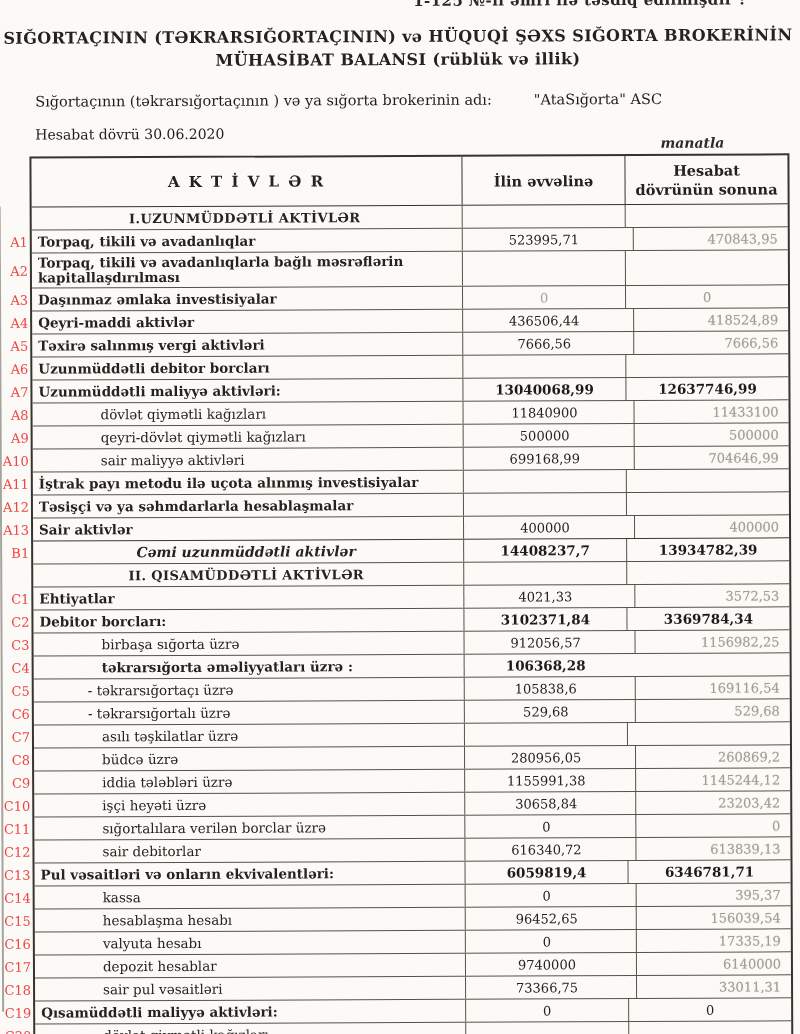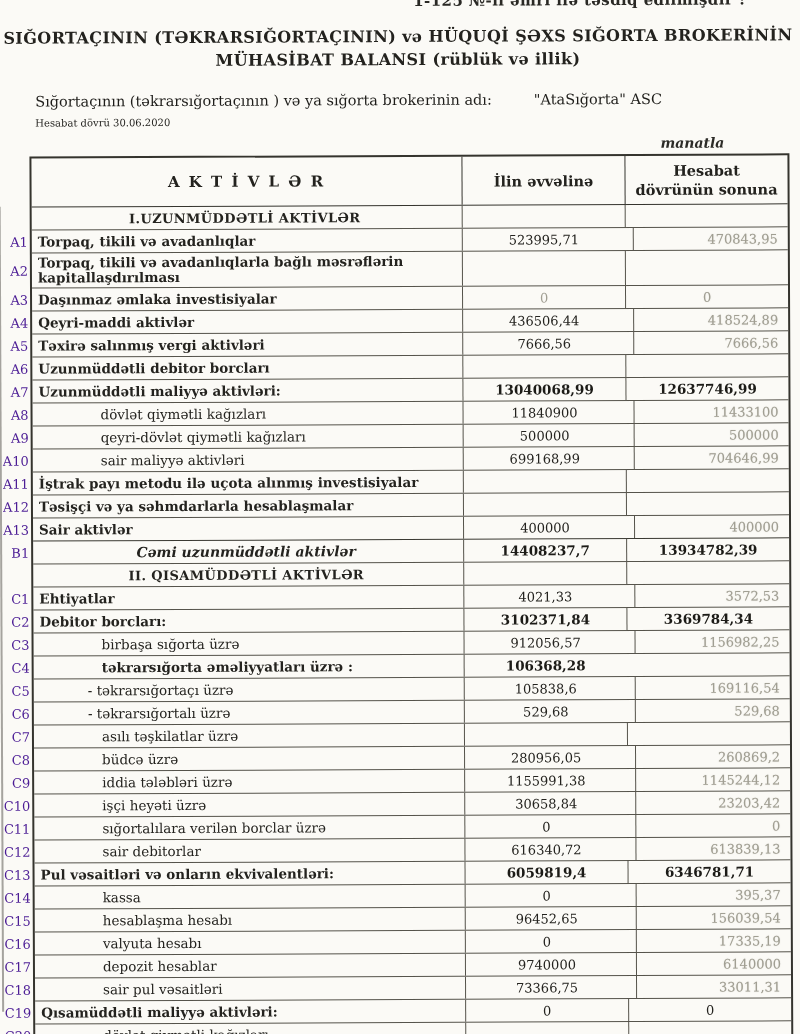--- a/index.html
+++ b/index.html
@@ -22,21 +22,21 @@
   .title{
     position:absolute;top:25px;left:0;right:0;
     text-align:center;font-weight:bold;font-size:16px;line-height:23px;
     letter-spacing:.4px;color:#23221e;
   }
   .nameline{
     position:absolute;top:92px;left:37px;right:20px;
     font-size:14.5px;display:flex;align-items:baseline;gap:42px;
   }
   .period{
-    position:absolute;top:116px;left:37px;font-size:10px;
+    position:absolute;top:125px;left:37px;font-size:14px;
   }
   .manatla{
     position:absolute;top:136px;right:74px;
     font-style:italic;font-weight:bold;font-size:14px;color:#2c2b27;
   }
   .edge-artifact{
     position:absolute;left:0;top:205px;width:2px;height:805px;
     background:#3c3a33;opacity:.45;
   }
   .tbl{
@@ -55,21 +55,21 @@
   .tbody{display:block;}
   .trow{
     display:flex;height:22px;position:relative;
     font-size:13.5px;color:#24231f;
   }
   .trow + .trow{border-top:1px solid #55534b;}
   .trow.tall{height:34px;}
   .code{
     position:absolute;left:-30px;top:0;width:26px;height:100%;
     overflow:hidden;display:flex;align-items:center;justify-content:flex-end;
-    white-space:nowrap;font-size:13px;color:#4c1d95;
+    white-space:nowrap;font-size:13px;color:#ef4444;
   }
   .cell{display:flex;align-items:center;box-sizing:border-box;overflow:hidden;}
   .label{flex:0 0 430px;padding-left:6px;padding-right:4px;line-height:15px;}
   .v{justify-content:center;text-align:center;font-size:13px;}
   .v1{flex:0 0 163px;border-left:1px solid #55534b;}
   .v2{flex:1;border-left:1px solid #55534b;}
   
   .sec .label{justify-content:center;font-weight:bold;font-size:13px;letter-spacing:.4px;padding-left:0;}
   .lb  .label{font-weight:bold;}
   .tot .label{justify-content:center;font-weight:bold;font-style:italic;font-size:14px;padding-left:0;}

